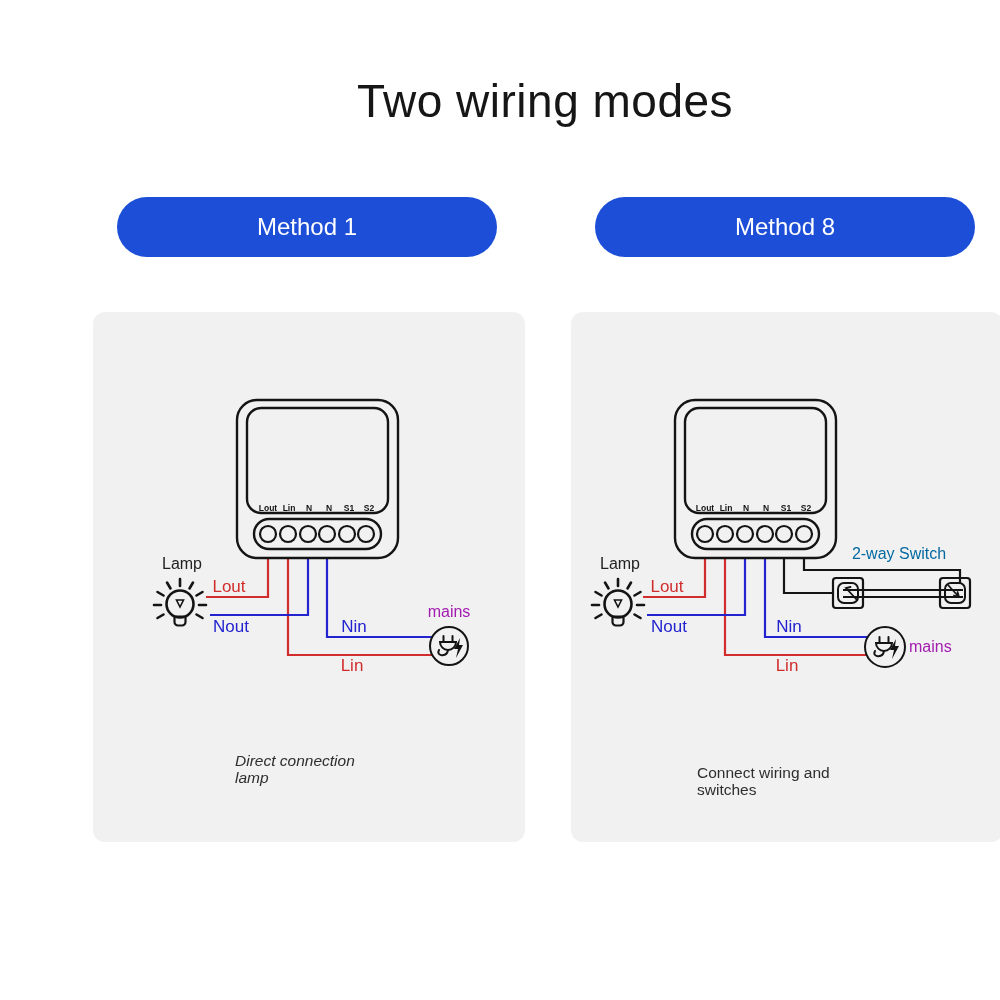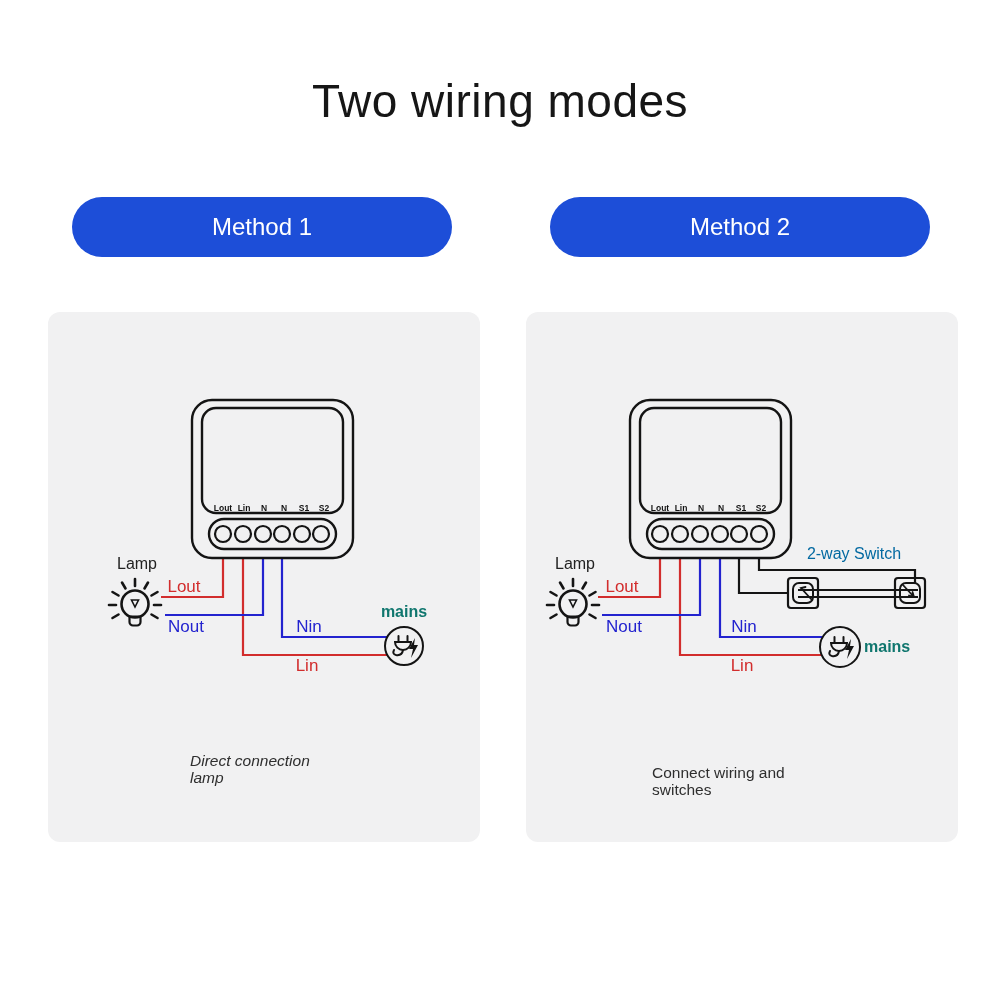--- a/index.html
+++ b/index.html
@@ -1,21 +1,21 @@
 <!DOCTYPE html>
 <html><head>
 <meta charset="utf-8">
 <style>
   html,body{margin:0;padding:0;}
   body{
     width:1000px;height:1000px;background:#ffffff;
     font-family:"Liberation Sans", sans-serif;color:#141414;
     position:relative;overflow:hidden;
   }
-  .page{position:absolute;inset:0;}
+  .page{position:absolute;inset:0;margin-left:45px;}
   .title{
     position:absolute;left:0;top:74px;width:1000px;text-align:center;
     font-size:46px;font-weight:400;letter-spacing:0.5px;color:#161616;
   }
   .pill{
     position:absolute;top:197px;width:380px;height:60px;border-radius:30px;
     background:#1d4ed8;color:#ffffff;display:flex;align-items:center;justify-content:center;
     font-size:24px;
   }
   .pill.left{left:72px;}
@@ -26,39 +26,39 @@
   }
   .card.left{left:48px;}
   .card.right{left:526px;}
   .diagram-svg{position:absolute;left:0;top:0;}
   .lbl{position:absolute;line-height:1;}
   .lbl.center{text-align:center;}
   .lamp-lbl{font-size:16px;color:#222;}
   .wire-lbl{font-size:17px;}
   .red-lbl{color:#d22d2d;}
   .blue-lbl{color:#2323cf;}
-  .mains-lbl{font-size:16px;color:#0f766e;font-weight:bold;}
+  .mains-lbl{font-size:16px;color:#a21caf;}
   .switch-lbl{font-size:16px;color:#0369a1;}
   .caption{
     position:absolute;font-size:15.5px;color:#2e2e2e;line-height:17px;
   }
   .term-text{font-size:8.5px;font-weight:bold;fill:#111;}
 </style>
 </head>
 <body>
 
 <div class="page">
 
   <div class="title">Two wiring modes</div>
 
   <div class="pill left">
     <span>Method 1</span>
   </div>
   <div class="pill right">
-    <span>Method 2</span>
+    <span>Method 8</span>
   </div>
 
   <div class="card left">
     <svg class="diagram-svg" width="432" height="530" viewBox="0 0 432 530">
 
       <path d="M175,222 V285 H113" fill="none" stroke="#d22d2d" stroke-width="2.2"></path>
       <path d="M195,222 V343 H346" fill="none" stroke="#d22d2d" stroke-width="2.2"></path>
       <path d="M215,222 V303 H117" fill="none" stroke="#2323cf" stroke-width="2.2"></path>
       <path d="M234,222 V325 H344" fill="none" stroke="#2323cf" stroke-width="2.2"></path>
 

